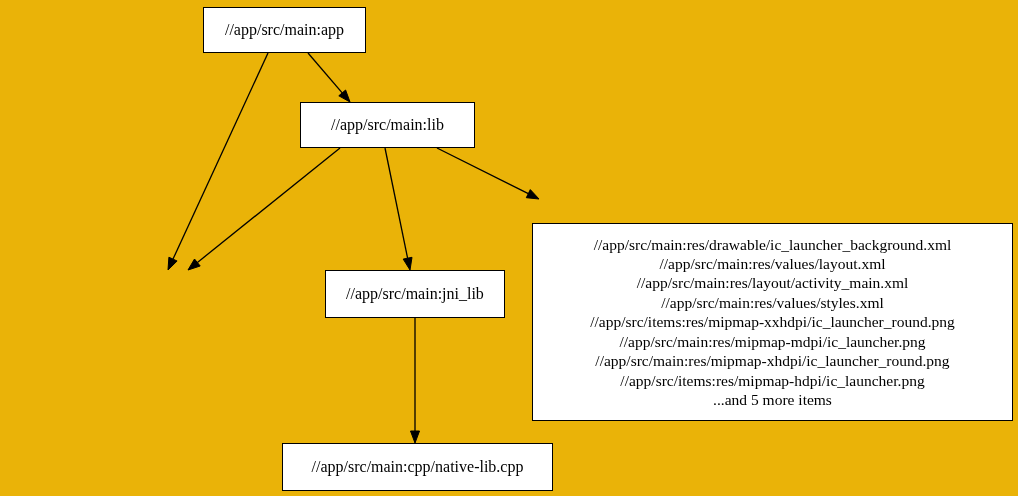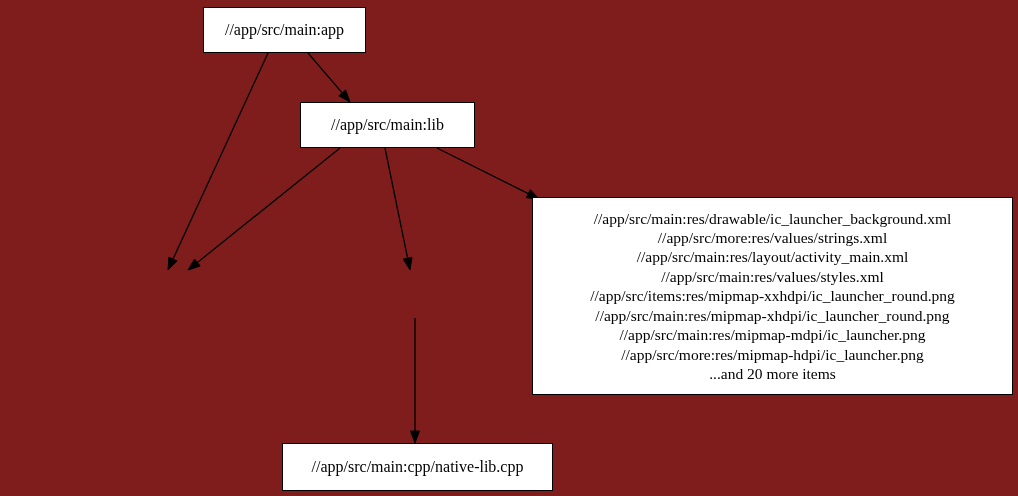--- a/index.html
+++ b/index.html
@@ -1,20 +1,20 @@
 <!DOCTYPE html>
 <html><head>
 <meta charset="utf-8">
 <style>
   html, body { margin: 0; padding: 0; background: #ffffff; }
   .canvas {
     position: relative;
     width: 1018px;
     height: 496px;
-    background: #7f1d1d;
+    background: #eab308;
     font-family: "Liberation Serif", "DejaVu Serif", serif;
     color: #000000;
     overflow: hidden;
   }
   svg.edge-layer {
     position: absolute;
     left: 0; top: 0;
     width: 1018px; height: 496px;
   }
   svg.edge-layer line { stroke: #000000; stroke-width: 1.3; }
@@ -28,20 +28,21 @@
     align-items: center;
     justify-content: center;
     text-align: center;
     font-size: 16px;
     line-height: 1.1;
   }
   .node.multi {
     flex-direction: column;
     line-height: 19.4px;
     font-size: 15.5px;
+    margin-top: 26px;
   }
   #n-app      { left: 203px; top: 7px;   width: 163px; height: 46px; }
   #n-lib      { left: 300px; top: 102px; width: 175px; height: 46px; }
   #n-manifest { left: 6px;   top: 270px; width: 296px; height: 48px; }
   #n-jni      { left: 325px; top: 270px; width: 180px; height: 48px; }
   #n-res      { left: 532px; top: 197px; width: 481px; height: 198px; }
   #n-cpp      { left: 282px; top: 443px; width: 271px; height: 48px; }
 </style>
 </head>
 <body>
@@ -83,30 +84,33 @@
 
   <div class="node" id="n-app">
     <span>//app/src/main:app</span>
   </div>
 
   <div class="node" id="n-lib">
     <span>//app/src/main:lib</span>
   </div>
 
 
+  <div class="node" id="n-jni">
+    <span>//app/src/main:jni_lib</span>
+  </div>
 
   <div class="node multi" id="n-res">
     <div>//app/src/main:res/drawable/ic_launcher_background.xml</div>
-    <div>//app/src/more:res/values/strings.xml</div>
+    <div>//app/src/main:res/values/layout.xml</div>
     <div>//app/src/main:res/layout/activity_main.xml</div>
     <div>//app/src/main:res/values/styles.xml</div>
     <div>//app/src/items:res/mipmap-xxhdpi/ic_launcher_round.png</div>
+    <div>//app/src/main:res/mipmap-mdpi/ic_launcher.png</div>
     <div>//app/src/main:res/mipmap-xhdpi/ic_launcher_round.png</div>
-    <div>//app/src/main:res/mipmap-mdpi/ic_launcher.png</div>
-    <div>//app/src/more:res/mipmap-hdpi/ic_launcher.png</div>
-    <div>...and 20 more items</div>
+    <div>//app/src/items:res/mipmap-hdpi/ic_launcher.png</div>
+    <div>...and 5 more items</div>
   </div>
 
   <div class="node" id="n-cpp">
     <span>//app/src/main:cpp/native-lib.cpp</span>
   </div>
 
 </div>
 
 </body></html>

